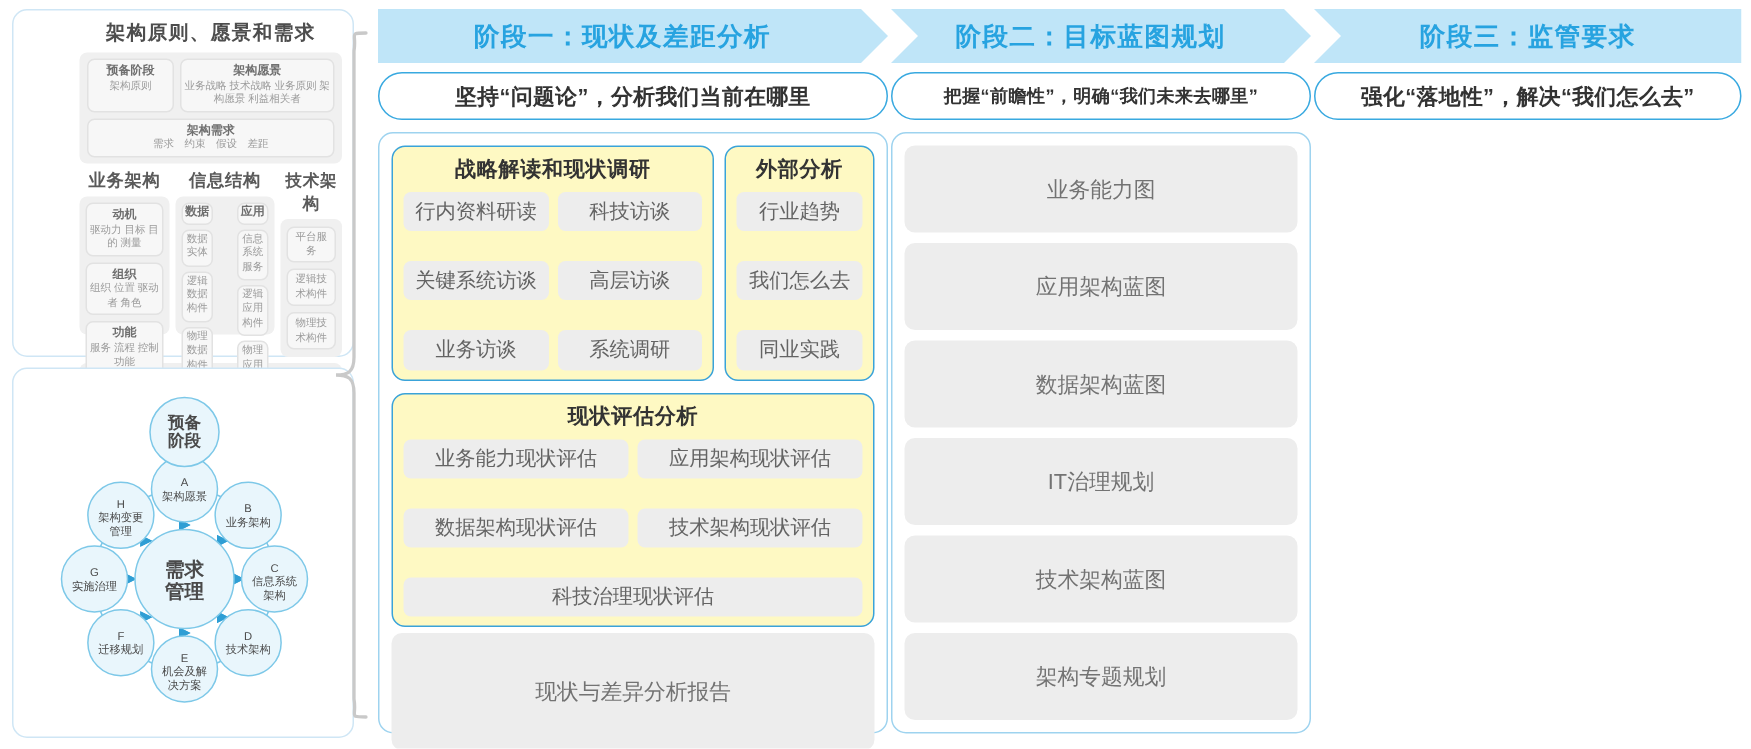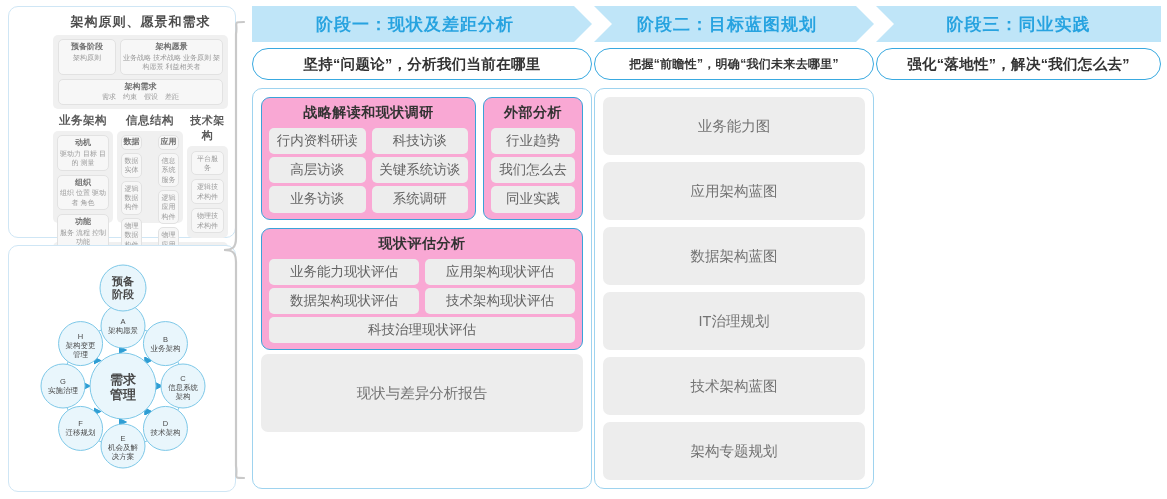--- a/index.html
+++ b/index.html
@@ -103,36 +103,36 @@
     background: #ffffff;
     padding: 8px;
     height: 401px;
     display: flex; flex-direction: column;
   }
 
   .card {
     border: 1.4px solid #3aa3d9;
     border-radius: 9px;
     padding: 6px 7px;
-    background: #f9a8d4;
+    background: #fef9c3;
   }
   .card-title {
     text-align: center; font-weight: bold; color: #333;
     font-size: 14px; margin-bottom: 6px; letter-spacing: 0.5px;
   }
   .chip {
     background: #ededed;
     border-radius: 5px;
     color: #646464;
     font-size: 13.5px;
     text-align: center;
     padding: 5px 2px;
     line-height: 1.2;
   }
-  .chip-grid { display: flex; flex-direction: column; gap: 3px; }
+  .chip-grid { display: flex; flex-direction: column; gap: 20px; }
   .chip-row { display: flex; gap: 6px; }
   .chip-row > .chip { flex: 1; }
 
   .bigchip {
     background: #ededed;
     border-radius: 7px;
     color: #737373;
     font-size: 14.5px;
     display: flex; align-items: center; justify-content: center;
     text-align: center;
@@ -183,21 +183,21 @@
           </div>
           <div class="wbox">
             <b>功能</b>
             <span>服务 流程 控制 功能</span>
           </div>
         </div>
       </div>
 
       <div style="width:84px">
         <div class="colhdr">信息结构</div>
-        <div class="subcol" style="height:92px;display:flex;gap:16px;">
+        <div class="subcol" style="height:92px;display:flex;gap:16px;font-family:Liberation Mono, monospace;">
           <div style="flex:1">
             <div class="wbox" style="padding:1px">
               <b>数据</b>
             </div>
             <div class="wbox" style="margin-top:3px">
               <span>数据实体</span>
             </div>
             <div class="wbox" style="margin-top:3px">
               <span>逻辑数据构件</span>
             </div>
@@ -315,22 +315,22 @@
   <div class="phase-body">
     <div style="display:flex;gap:7px;">
       <div class="card" style="flex:1">
         <div class="card-title">战略解读和现状调研</div>
         <div class="chip-grid">
           <div class="chip-row">
             <div class="chip">行内资料研读</div>
             <div class="chip">科技访谈</div>
           </div>
           <div class="chip-row">
+            <div class="chip">关键系统访谈</div>
             <div class="chip">高层访谈</div>
-            <div class="chip">关键系统访谈</div>
           </div>
           <div class="chip-row">
             <div class="chip">业务访谈</div>
             <div class="chip">系统调研</div>
           </div>
         </div>
       </div>
 
       <div class="card" style="width:100px">
         <div class="card-title">外部分析</div>
@@ -382,17 +382,17 @@
       <div class="bigchip">架构专题规划</div>
     </div>
   </div>
 </div>
 
 <div class="phase" id="phase3">
   <div class="phase-hdr-wrap">
     <svg class="phase-hdr-bg" viewBox="0 0 285 36" preserveAspectRatio="none">
       <path d="M0,0 L285,0 L285,36 L0,36 L18,18 Z" fill="#bfe5f8"></path>
     </svg>
-    <div class="phase-hdr-txt" style="padding-right:0">阶段三：同业实践</div>
+    <div class="phase-hdr-txt" style="padding-right:0">阶段三：监管要求</div>
   </div>
   <div class="phase-sub">强化“落地性”，解决“我们怎么去”</div>
 
 </div>
 
 </body></html>

